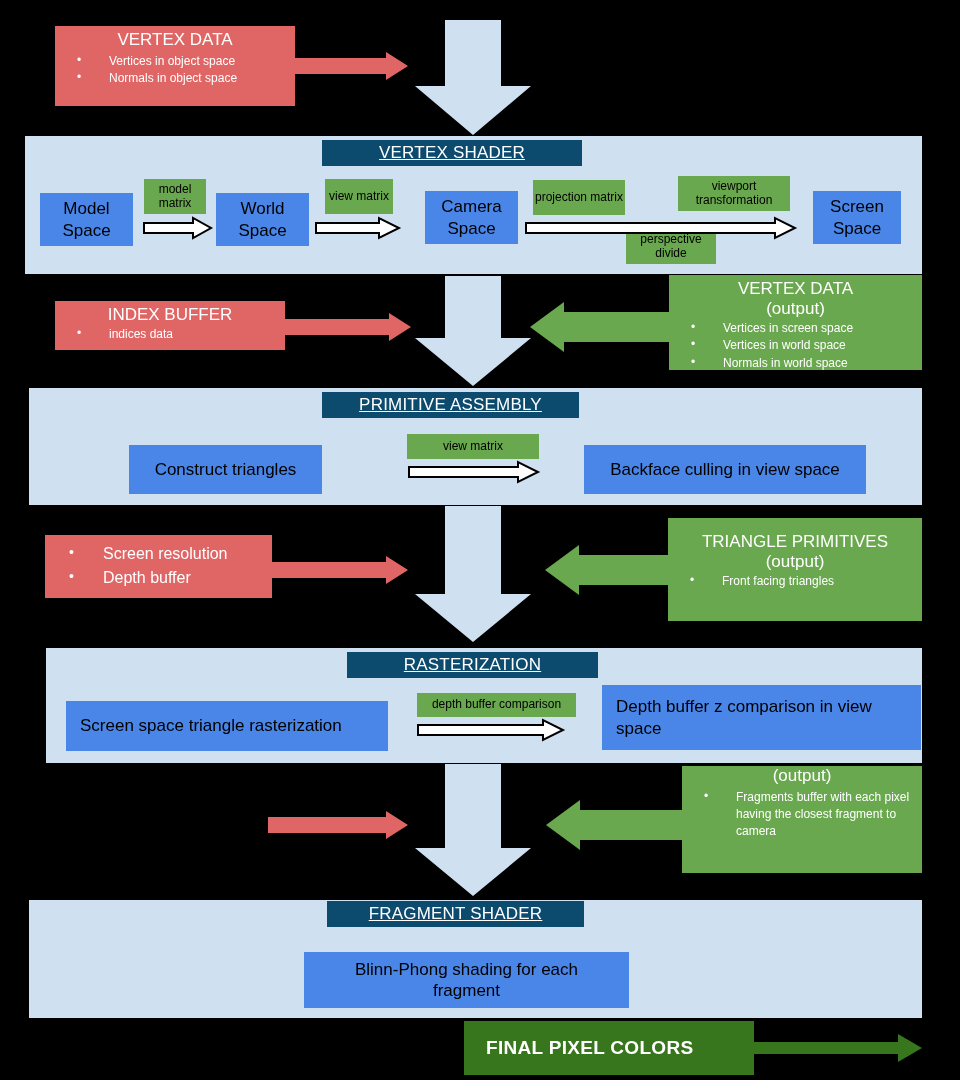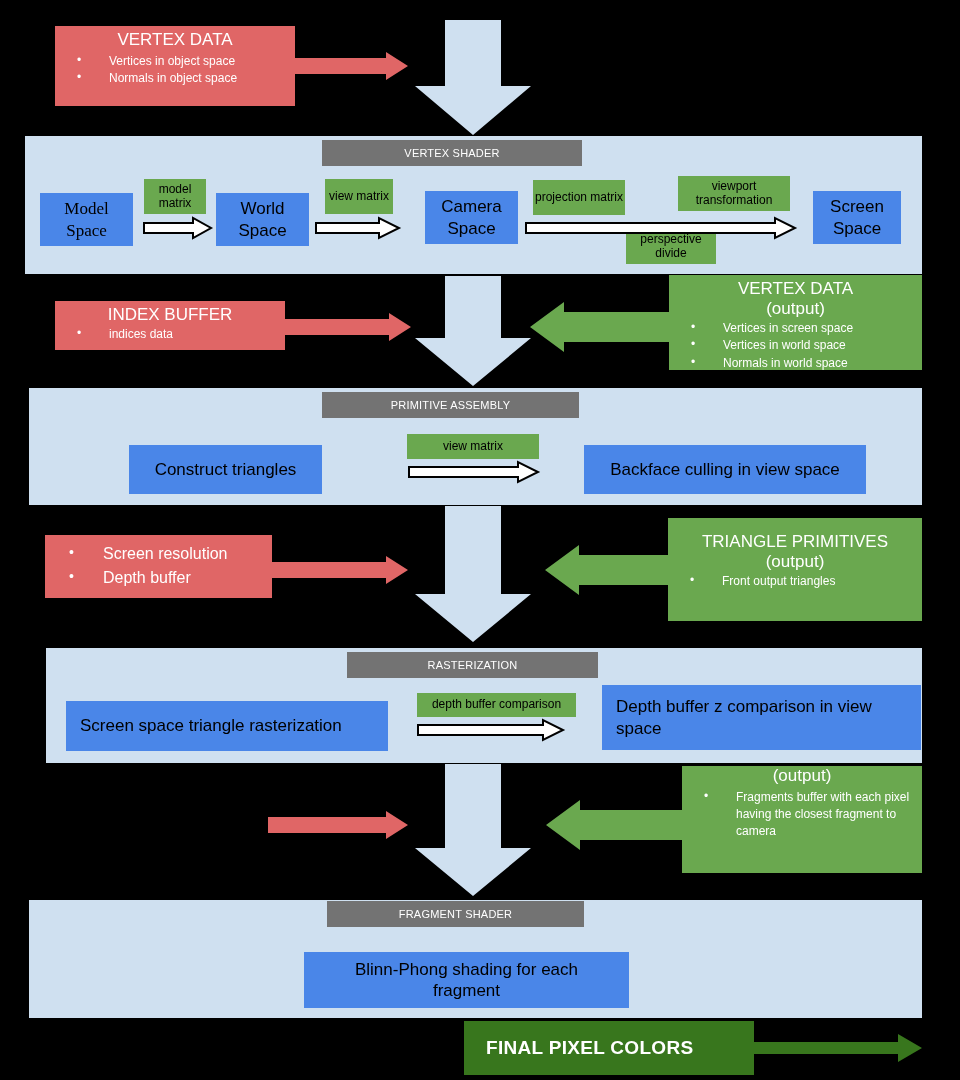--- a/index.html
+++ b/index.html
@@ -11,23 +11,23 @@
   .stage{position:absolute;left:0;top:0;width:960px;height:802px;}
 
   
   .abs{position:absolute;box-sizing:border-box;}
 
   
   .panel{background:#cfe0f0;}
 
   
   .chip{
-    background:#737373;color:#ffffff;
+    background:#0c4a6e;color:#ffffff;
     display:flex;align-items:center;justify-content:center;
-    font-size:11px;letter-spacing:.2px;
+    font-size:17px;letter-spacing:.2px;text-decoration:underline;
   }
 
   
   .bluebox{
     background:#4a86e8;color:#000;
     display:flex;align-items:center;
     font-size:17px;line-height:1.25;
   }
   .bluebox.ctr{justify-content:center;text-align:center;}
   .bluebox.pad{padding:0 14px;}
@@ -84,21 +84,21 @@
   </div>
 
   <svg class="abs" style="left:415px;top:20px;" width="116" height="115">
     <path d="M30,0 L86,0 L86,66 L116,66 L58,115 L0,66 L30,66 Z" fill="#cfe0f0"></path>
   </svg>
 
   <div class="abs panel" style="left:25px;top:136px;width:897px;height:138px;"></div>
 
   <div class="abs chip" style="left:322px;top:140px;width:260px;height:26px;">VERTEX SHADER</div>
 
-  <div class="abs bluebox ctr" style="left:40px;top:193px;width:93px;height:53px;flex-direction:column;font-family:Liberation Serif, serif;">
+  <div class="abs bluebox ctr" style="left:40px;top:193px;width:93px;height:53px;flex-direction:column;">
     <span>Model</span>
     <span>Space</span>
   </div>
   <div class="abs greenlbl" style="left:144px;top:179px;width:62px;height:35px;">model matrix</div>
   <svg class="abs" style="left:143px;top:217px;" width="70" height="22">
     <path d="M1,6 L50,6 L50,1 L68,11 L50,21 L50,16 L1,16 Z" fill="#ffffff" stroke="#000" stroke-width="2"></path>
   </svg>
 
   <div class="abs bluebox ctr" style="left:216px;top:193px;width:93px;height:53px;flex-direction:column;">
     <span>World</span>
@@ -181,21 +181,21 @@
     <ul class="bul big" style="margin-top:7px;">
       <li>Screen resolution</li>
       <li>Depth buffer</li>
     </ul>
   </div>
 
   <div class="abs greenbox" style="left:668px;top:518px;width:254px;height:103px;">
     <div class="boxtitle" style="padding-top:14px;">TRIANGLE PRIMITIVES</div>
     <div class="boxtitle" style="padding-top:0;">(output)</div>
     <ul class="bul" style="margin-top:2px;">
-      <li>Front output triangles</li>
+      <li>Front facing triangles</li>
     </ul>
   </div>
 
   <svg class="abs" style="left:415px;top:506px;" width="116" height="136">
     <path d="M30,0 L86,0 L86,88 L116,88 L58,136 L0,88 L30,88 Z" fill="#cfe0f0"></path>
   </svg>
 
   <div class="abs panel" style="left:46px;top:648px;width:876px;height:115px;"></div>
 
   <div class="abs chip" style="left:347px;top:652px;width:251px;height:26px;">RASTERIZATION</div>

